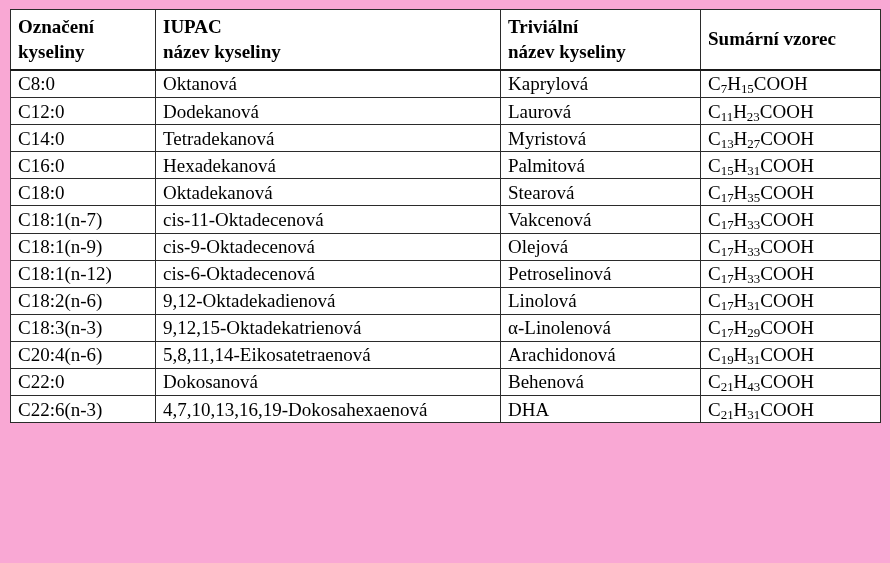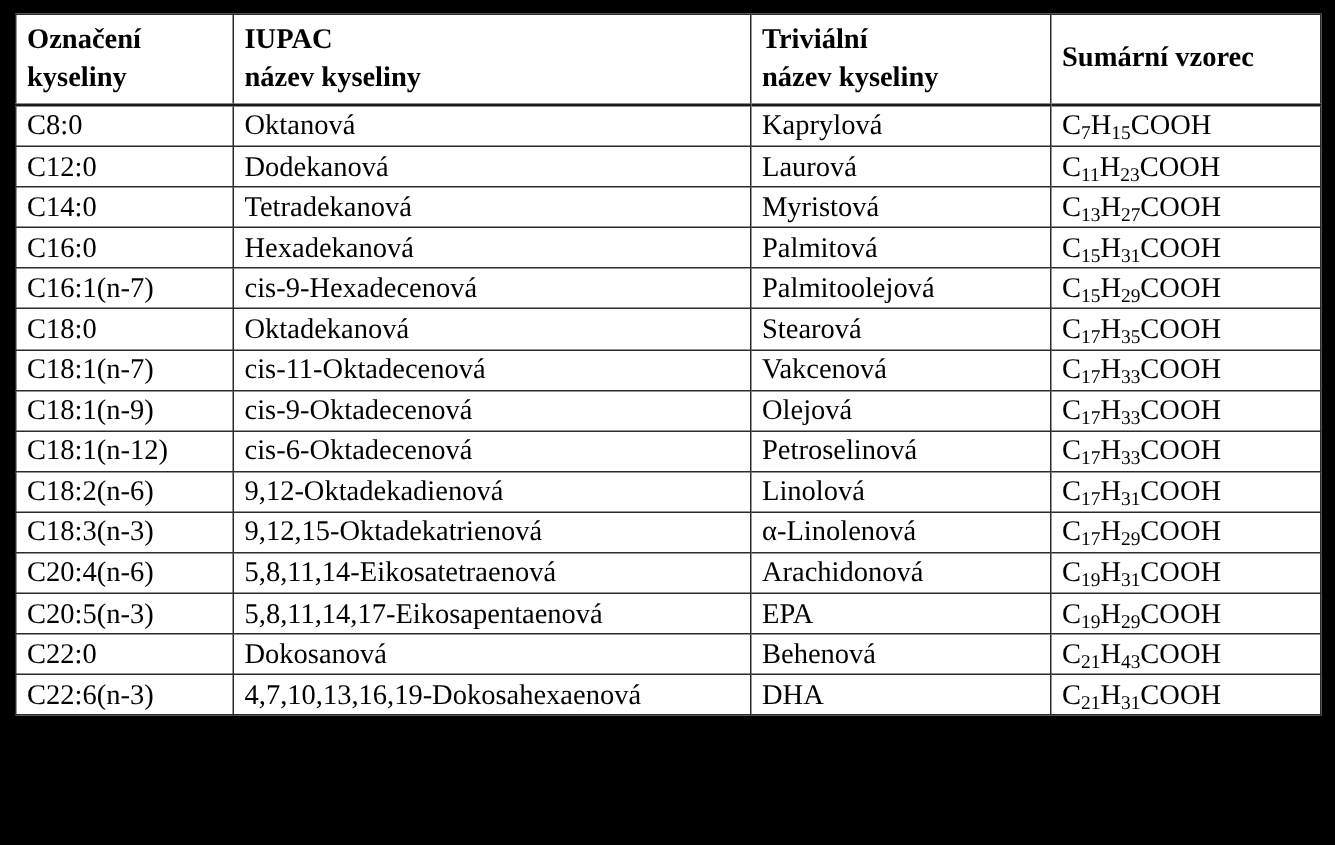--- a/index.html
+++ b/index.html
@@ -11,21 +11,21 @@
     width: 890px;
     height: 563px;
     overflow: hidden;
     font-family: "Liberation Serif", "DejaVu Serif", serif;
     color: #000000;
   }
   .page {
     position: relative;
     width: 890px;
     height: 563px;
-    background: #000000;
+    background: #f9a8d4;
   }
   table.fa-table {
     position: absolute;
     left: 10px;
     top: 9px;
     width: 870px;
     border-collapse: collapse;
     table-layout: fixed;
     background: #ffffff;
   }
@@ -117,26 +117,20 @@
           <td>Myristová</td>
           <td class="formula"><span>C</span><sub>13</sub><span>H</span><sub>27</sub><span>COOH</span></td>
         </tr>
         <tr>
           <td>C16:0</td>
           <td>Hexadekanová</td>
           <td>Palmitová</td>
           <td class="formula"><span>C</span><sub>15</sub><span>H</span><sub>31</sub><span>COOH</span></td>
         </tr>
         <tr>
-          <td>C16:1(n-7)</td>
-          <td>cis-9-Hexadecenová</td>
-          <td>Palmitoolejová</td>
-          <td class="formula"><span>C</span><sub>15</sub><span>H</span><sub>29</sub><span>COOH</span></td>
-        </tr>
-        <tr>
           <td>C18:0</td>
           <td>Oktadekanová</td>
           <td>Stearová</td>
           <td class="formula"><span>C</span><sub>17</sub><span>H</span><sub>35</sub><span>COOH</span></td>
         </tr>
         <tr>
           <td>C18:1(n-7)</td>
           <td>cis-11-Oktadecenová</td>
           <td>Vakcenová</td>
           <td class="formula"><span>C</span><sub>17</sub><span>H</span><sub>33</sub><span>COOH</span></td>
@@ -165,26 +159,20 @@
           <td>α-Linolenová</td>
           <td class="formula"><span>C</span><sub>17</sub><span>H</span><sub>29</sub><span>COOH</span></td>
         </tr>
         <tr>
           <td>C20:4(n-6)</td>
           <td>5,8,11,14-Eikosatetraenová</td>
           <td>Arachidonová</td>
           <td class="formula"><span>C</span><sub>19</sub><span>H</span><sub>31</sub><span>COOH</span></td>
         </tr>
         <tr>
-          <td>C20:5(n-3)</td>
-          <td>5,8,11,14,17-Eikosapentaenová</td>
-          <td>EPA</td>
-          <td class="formula"><span>C</span><sub>19</sub><span>H</span><sub>29</sub><span>COOH</span></td>
-        </tr>
-        <tr>
           <td>C22:0</td>
           <td>Dokosanová</td>
           <td>Behenová</td>
           <td class="formula"><span>C</span><sub>21</sub><span>H</span><sub>43</sub><span>COOH</span></td>
         </tr>
         <tr>
           <td>C22:6(n-3)</td>
           <td>4,7,10,13,16,19-Dokosahexaenová</td>
           <td>DHA</td>
           <td class="formula"><span>C</span><sub>21</sub><span>H</span><sub>31</sub><span>COOH</span></td>

